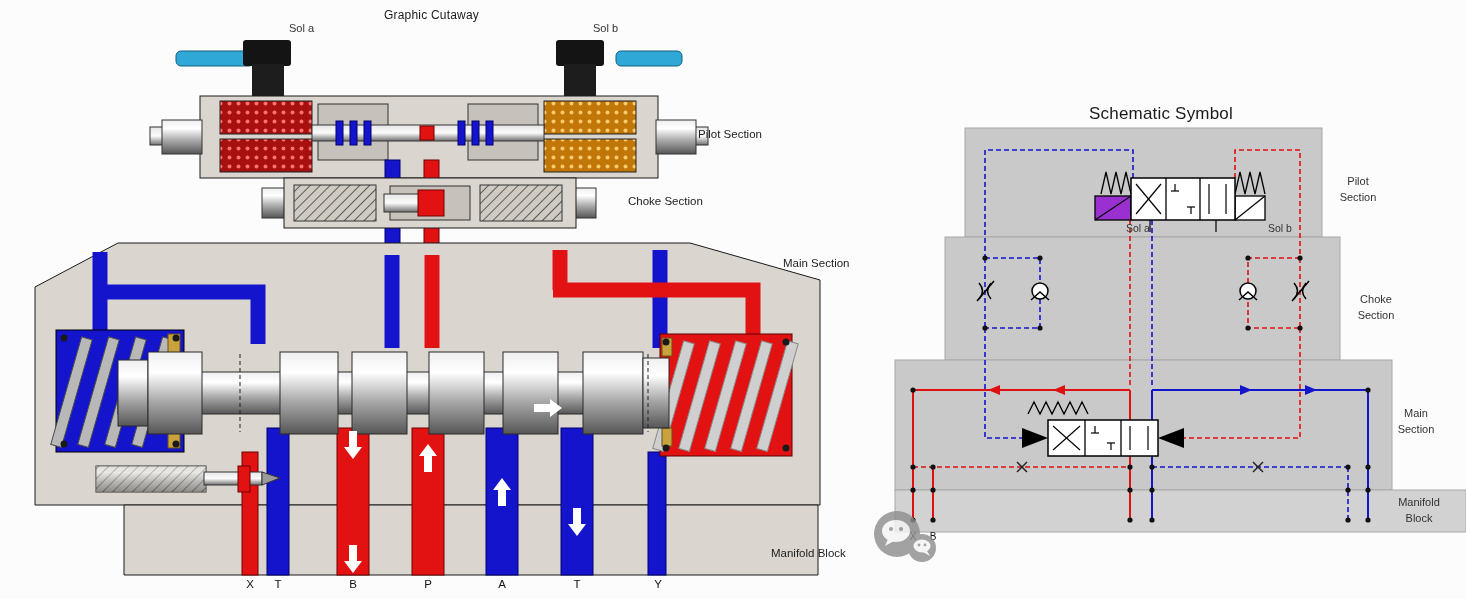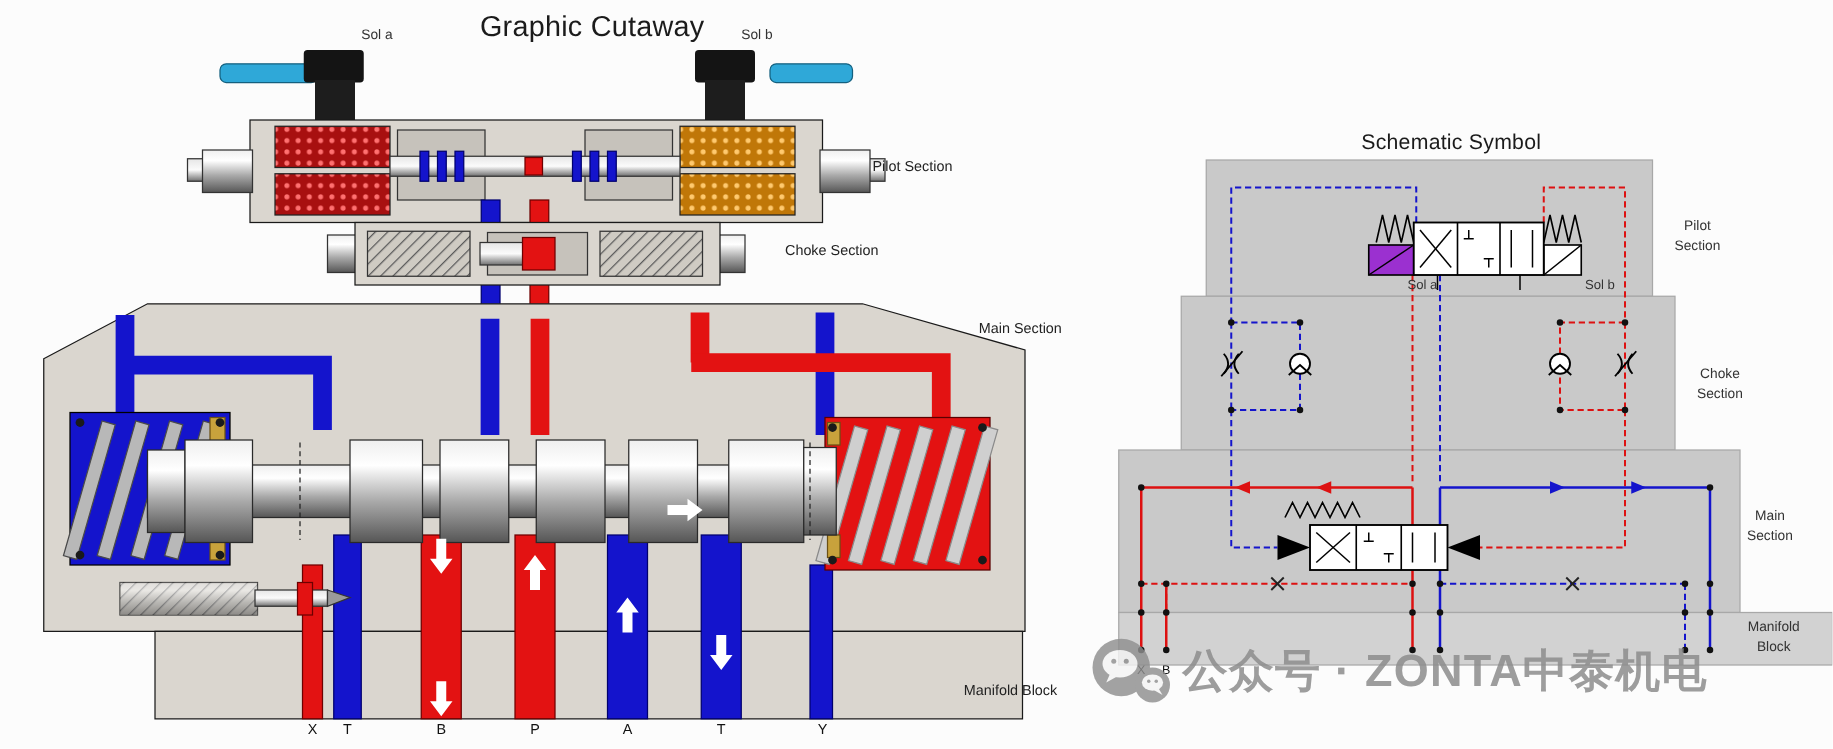--- a/index.html
+++ b/index.html
@@ -1,21 +1,21 @@
 <!DOCTYPE html>
 <html><head>
 <meta charset="utf-8">
 <style>
   html,body{margin:0;padding:0;background:#ffffff;}
   #screen{
     position:relative;width:1466px;height:599px;overflow:hidden;
     background:#fcfcfc;font-family:"Liberation Sans",sans-serif;
   }
   .abs{position:absolute;margin-left:32px;}
-  .title{font-size:23px;color:#1b1b1b;letter-spacing:.2px;}
+  .title{font-size:12px;color:#1b1b1b;letter-spacing:.2px;}
   .lbl{font-size:11.5px;color:#222;white-space:nowrap;}
   .lbl-sm{font-size:11px;color:#333;}
   .pl{position:absolute;top:578px;transform:translateX(-50%);font-size:11.5px;color:#111;}
   .plr{position:absolute;top:531px;transform:translateX(-50%);font-size:10px;color:#111;z-index:2;}
   .rlabel{position:absolute;text-align:center;font-size:11px;line-height:1.45;color:#333;}
   #diagram-svg{position:absolute;left:0;top:0;z-index:1;}
   .text-layer{z-index:3;}
   #watermark{
     position:absolute;left:872px;top:506px;width:560px;height:62px;z-index:5;
     display:flex;align-items:center;gap:8px;pointer-events:none;
@@ -390,16 +390,15 @@
       <ellipse cx="24" cy="23" rx="14" ry="11" fill="#f4f4f4"></ellipse>
       <polygon points="16,31 13,38 22,33" fill="#f4f4f4"></polygon>
       <circle cx="19" cy="21" r="2" fill="#8f8f8f"></circle>
       <circle cx="29" cy="21" r="2" fill="#8f8f8f"></circle>
       <circle cx="50" cy="40" r="14" fill="#8f8f8f"></circle>
       <ellipse cx="50" cy="38" rx="8.5" ry="6.5" fill="#f4f4f4"></ellipse>
       <polygon points="55,43 58,48 51,44" fill="#f4f4f4"></polygon>
       <circle cx="47" cy="37" r="1.4" fill="#8f8f8f"></circle>
       <circle cx="53" cy="37" r="1.4" fill="#8f8f8f"></circle>
     </svg>
-    <span class="wm-text">公众号 · ZONTA中泰机电</span>
   </div>
 
 </div>
 
 </body></html>

